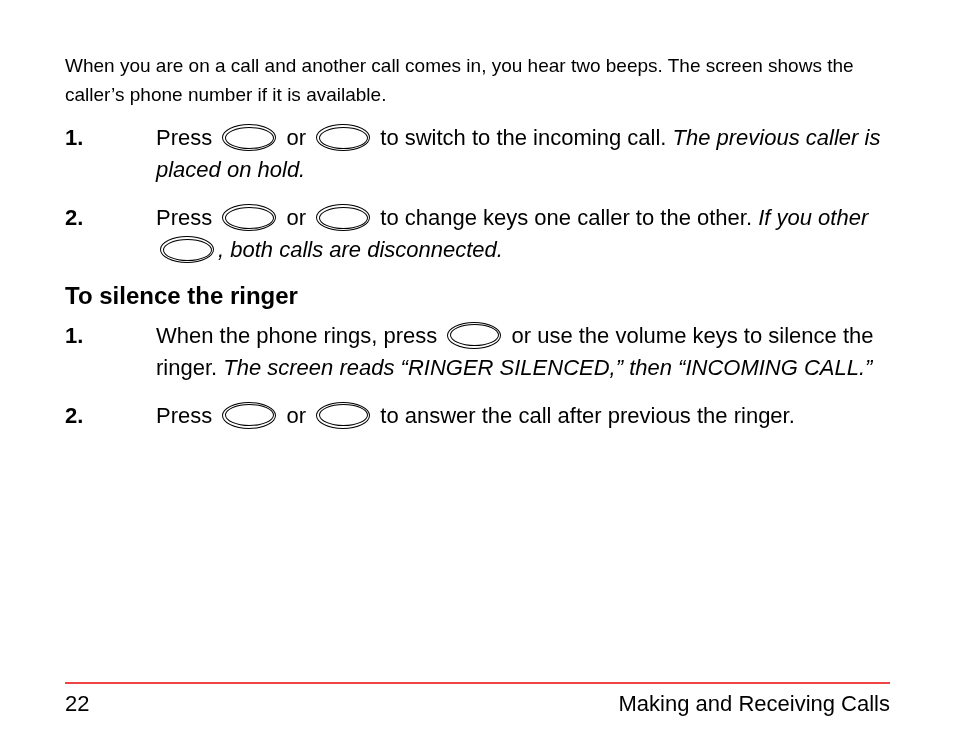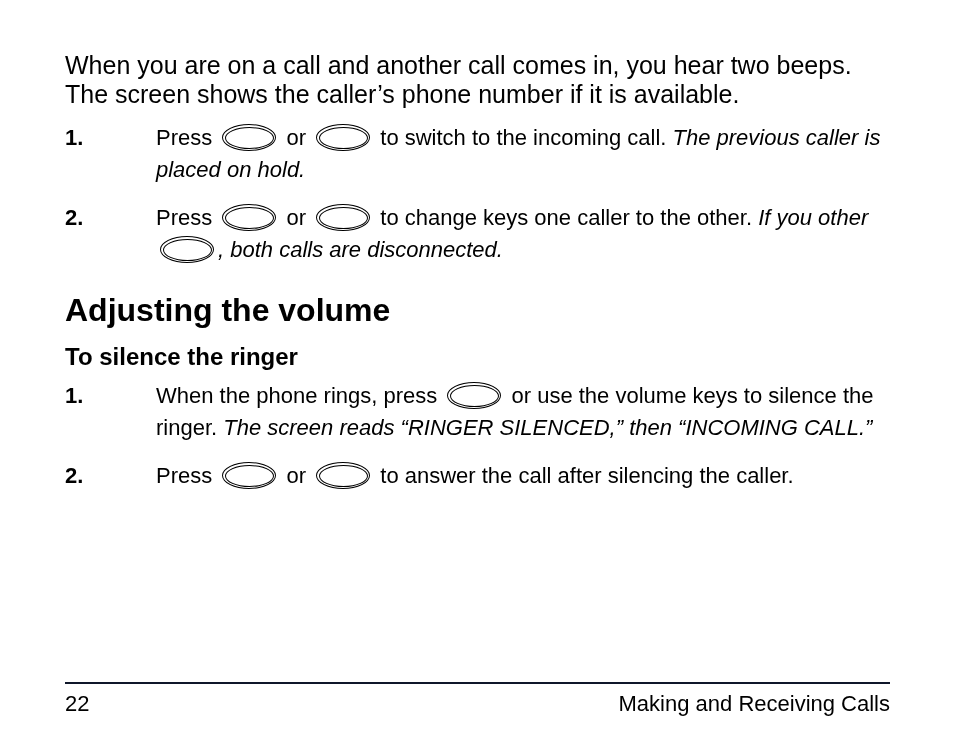--- a/index.html
+++ b/index.html
@@ -12,41 +12,41 @@
   .h-sub{ 
     font-size:27px;font-weight:bold;margin:0 0 15px 0;line-height:1.1;
   }
   .h-main{ 
     font-size:32px;font-weight:bold;margin:26px 0 14px 0;line-height:1.15;
   }
   .h-minor{ 
     font-size:24px;font-weight:bold;margin:0 0 10px 0;line-height:1.15;
   }
   .body-para{
-    font-size:25px;line-height:29px;margin:0 0 13px 0;
+    font-size:19px;line-height:29px;margin:0 0 13px 0;
   }
   .step{
     display:flex;align-items:flex-start;
     font-size:22px;line-height:32px;margin:0 0 16px 0;
   }
   .step-num{flex:0 0 43px;font-weight:bold;}
   .step-content{flex:1;margin-left:48px;}
   .italic-run{font-style:italic;}
   .key-oval{
     display:inline-block;width:54px;height:27px;box-sizing:border-box;
     border:1.6px solid #000;border-radius:50%;
     position:relative;vertical-align:-6px;margin:0 4px;
   }
   .key-oval::before{
     content:"";position:absolute;inset:1.5px;
     border:1.4px solid #000;border-radius:50%;
   }
   .footer{
     position:absolute;left:65px;right:64px;top:682px;
-    border-top:2px solid #0f172a;padding-top:7px;
+    border-top:2px solid #ef4444;padding-top:7px;
     display:flex;justify-content:space-between;align-items:baseline;
     font-size:22px;line-height:26px;
   }
 </style>
 </head>
 <body>
 
 <div class="page">
 
   <section>
@@ -57,31 +57,30 @@
       <span class="step-content"><span class="text-run">Press </span><span class="key-oval"></span><span class="text-run"> or </span><span class="key-oval"></span><span class="text-run"> to switch to the incoming call. </span><span class="italic-run">The previous caller is placed on hold.</span></span>
     </div>
 
     <div class="step">
       <span class="step-num">2.</span>
       <span class="step-content"><span class="text-run">Press </span><span class="key-oval"></span><span class="text-run"> or </span><span class="key-oval"></span><span class="text-run"> to change keys one caller to the other. </span><span class="italic-run">If you other </span><span class="key-oval"></span><span class="italic-run">, both calls are disconnected.</span></span>
     </div>
   </section>
 
   <section>
-    <h1 class="h-main">Adjusting the volume</h1>
     <h3 class="h-minor">To silence the ringer</h3>
 
     <div class="step">
       <span class="step-num">1.</span>
       <span class="step-content"><span class="text-run">When the phone rings, press </span><span class="key-oval"></span><span class="text-run"> or use the volume keys to silence the ringer. </span><span class="italic-run">The screen reads “RINGER SILENCED,” then “INCOMING CALL.”</span></span>
     </div>
 
     <div class="step">
       <span class="step-num">2.</span>
-      <span class="step-content"><span class="text-run">Press </span><span class="key-oval"></span><span class="text-run"> or </span><span class="key-oval"></span><span class="text-run"> to answer the call after silencing the caller.</span></span>
+      <span class="step-content"><span class="text-run">Press </span><span class="key-oval"></span><span class="text-run"> or </span><span class="key-oval"></span><span class="text-run"> to answer the call after previous the ringer.</span></span>
     </div>
   </section>
 
 </div>
 
 <div class="footer">
   <span>22</span>
   <span>Making and Receiving Calls</span>
 </div>
 

